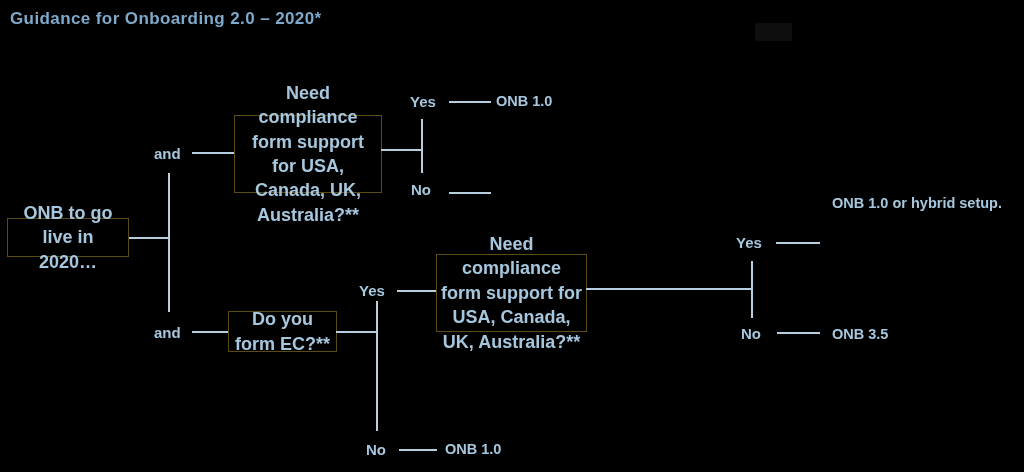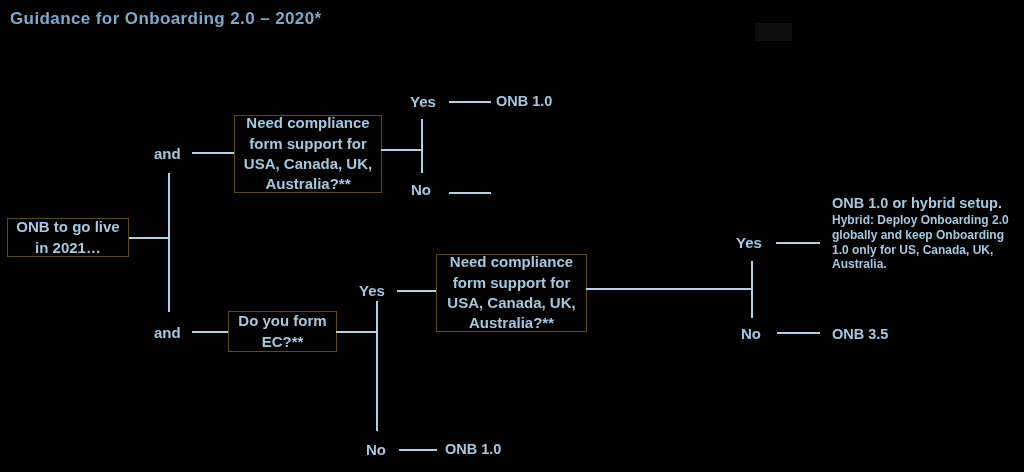--- a/index.html
+++ b/index.html
@@ -17,21 +17,21 @@
   .title{
     position:absolute;left:10px;top:9px;
     font-size:17px;font-weight:bold;letter-spacing:.4px;
     color:var(--title_text);white-space:nowrap;
   }
   .artifact{position:absolute;left:755px;top:23px;width:37px;height:18px;background:#0e0e0e;}
   .box{
     position:absolute;box-sizing:border-box;
     border:1.5px solid var(--box_border);
     display:flex;align-items:center;justify-content:center;text-align:center;
-    font-size:15px;line-height:1.36;font-weight:bold;color:var(--node_text);
+    font-size:18px;line-height:1.36;font-weight:bold;color:var(--node_text);
     padding:1px 3px;
   }
   .lbl{
     position:absolute;font-size:15px;font-weight:bold;color:var(--node_text);white-space:nowrap;
   }
   .outcome{
     position:absolute;font-size:14.5px;font-weight:bold;color:var(--node_text);line-height:1.25;
   }
   .hl{position:absolute;height:2px;background:var(--line);}
   .vl{position:absolute;width:2px;background:var(--line);}
@@ -39,21 +39,21 @@
   .hybrid-body{font-size:12px;font-weight:bold;color:var(--node_text);line-height:1.22;margin-top:1px;}
 </style>
 </head>
 <body>
 
 <div class="canvas">
 
   <div class="title">Guidance for Onboarding 2.0 – 2020*</div>
   <div class="artifact"></div>
 
-  <div class="box" style="left:7px;top:218px;width:122px;height:39px;">ONB to go live in 2021…</div>
+  <div class="box" style="left:7px;top:218px;width:122px;height:39px;">ONB to go live in 2020…</div>
 
   <div class="hl" style="left:129px;top:237px;width:41px;"></div>
   <div class="vl" style="left:168px;top:173px;height:139px;"></div>
 
   <div class="lbl" style="left:154px;top:145px;">and</div>
   <div class="hl" style="left:192px;top:152px;width:43px;"></div>
 
   <div class="box" style="left:234px;top:115px;width:148px;height:78px;">Need compliance form support for USA, Canada, UK, Australia?**</div>
 
   <div class="hl" style="left:381px;top:149px;width:42px;"></div>
@@ -80,21 +80,20 @@
   <div class="box" style="left:436px;top:254px;width:151px;height:78px;">Need compliance form support for USA, Canada, UK, Australia?**</div>
 
   <div class="hl" style="left:586px;top:288px;width:167px;"></div>
   <div class="vl" style="left:751px;top:261px;height:57px;"></div>
 
   <div class="lbl" style="left:736px;top:234px;">Yes</div>
   <div class="hl" style="left:776px;top:242px;width:44px;"></div>
 
   <div class="outcome" style="left:832px;top:195px;width:200px;">
     <div class="hybrid-title">ONB 1.0 or hybrid setup.</div>
-    <div class="hybrid-body" style="width:192px;">Hybrid: Deploy Onboarding 2.0 globally and keep Onboarding 1.0 only for US, Canada, UK, Australia.</div>
   </div>
 
   <div class="lbl" style="left:741px;top:325px;">No</div>
   <div class="hl" style="left:777px;top:332px;width:43px;"></div>
   <div class="outcome" style="left:832px;top:325px;">ONB 3.5</div>
 
   <div class="lbl" style="left:366px;top:441px;">No</div>
   <div class="hl" style="left:399px;top:449px;width:38px;"></div>
   <div class="outcome" style="left:445px;top:440px;">ONB 1.0</div>
 

